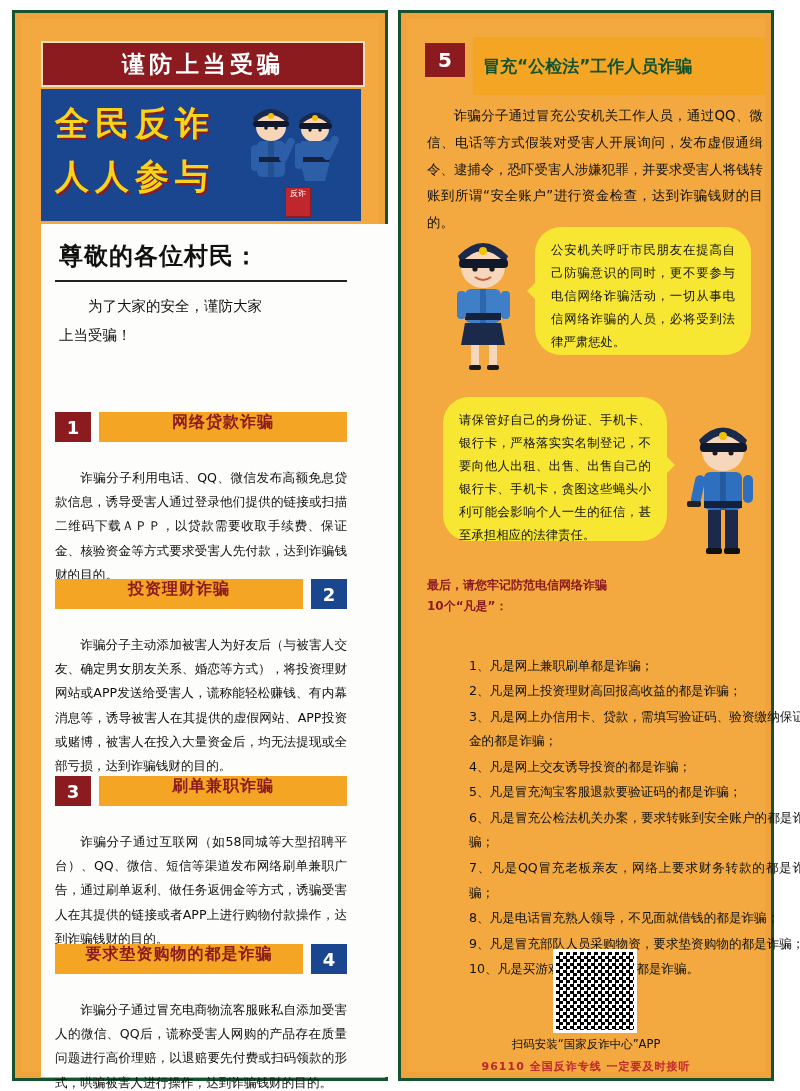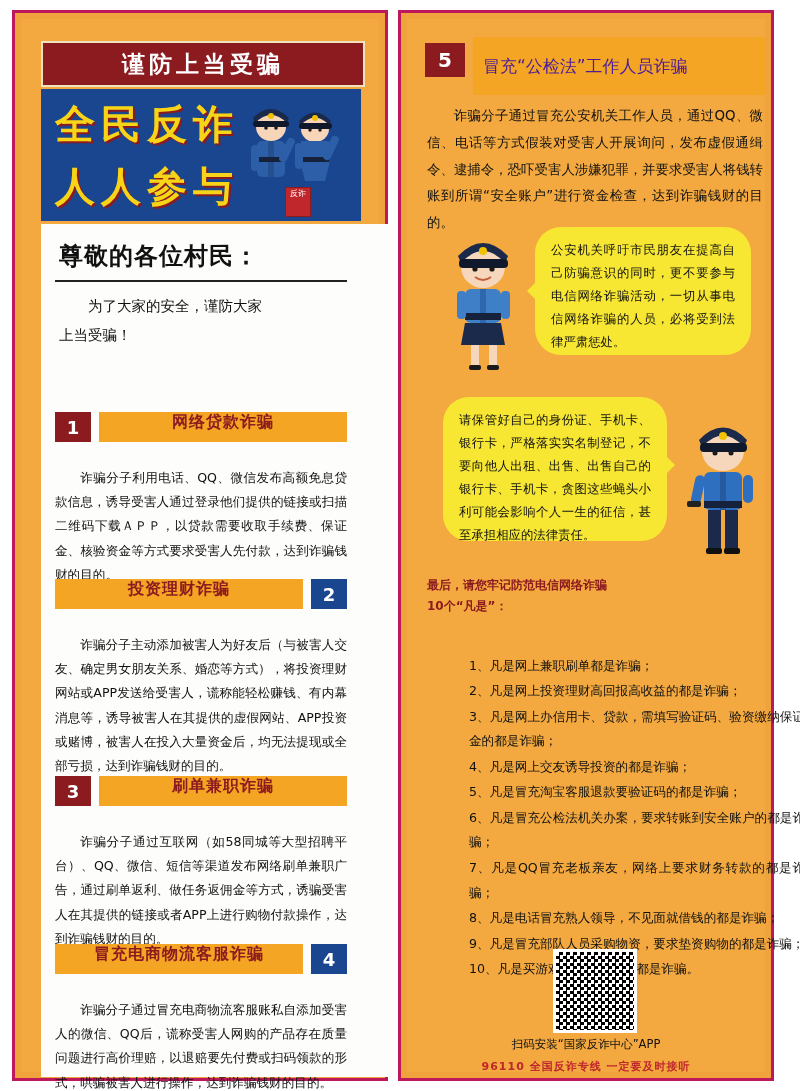--- a/index.html
+++ b/index.html
@@ -1,27 +1,27 @@
 <!DOCTYPE html>
 <html><head>
 <meta charset="utf-8">
 <style>
   html,body{margin:0;padding:0;background:#ffffff;}
   body{width:800px;height:1091px;font-family:"DejaVu Sans","Liberation Sans",sans-serif;}
   .page{position:relative;width:800px;height:1091px;background:#fff;display:flex;gap:0;}
-  .panel{position:relative;box-sizing:border-box;background:#f0a33c;border:3px solid #be185d;}
+  .panel{position:relative;box-sizing:border-box;background:#f0a33c;border:3px solid #14532d;}
   .panel-left{width:376px;height:1071px;margin:10px 5px 10px 12px;}
   .panel-right{width:376px;height:1071px;margin:10px 12px 10px 5px;}
   .inner{position:absolute;inset:6px;background:#f3a93f;}
 
   
   .hdr-band{position:absolute;left:20px;top:22px;width:320px;height:42px;background:#8c1b20;border:2px solid #f0e1c0;display:flex;align-items:center;justify-content:center;}
   .hdr-band span{color:#ffffff;font-size:23px;font-weight:bold;letter-spacing:4px;font-family:"DejaVu Sans",sans-serif;}
   .blue-box{position:absolute;left:20px;top:70px;width:320px;height:132px;background:#19468f;}
-  .blue-box .bigtext{position:absolute;left:14px;top:8px;color:#f7d417;font-size:40px;font-weight:bold;line-height:1.55;letter-spacing:6px;text-shadow:2px 2px 0 #8c1b20;font-family:Liberation Mono, monospace;}
+  .blue-box .bigtext{position:absolute;left:14px;top:8px;color:#f7d417;font-size:34px;font-weight:bold;line-height:1.55;letter-spacing:6px;text-shadow:2px 2px 0 #8c1b20;font-family:Liberation Sans, sans-serif;}
   .cops{position:absolute;right:8px;top:8px;width:120px;height:96px;}
   .seal{position:absolute;right:50px;bottom:4px;width:26px;height:30px;background:#c0272d;border:1px solid #8c1b20;color:#fff;font-size:8px;line-height:1.0;text-align:center;padding-top:2px;box-sizing:border-box;}
 
   .white-area{position:absolute;left:20px;top:205px;width:364px;height:853px;background:#fdfdfb;padding-left:12px;}
   .greeting{position:absolute;left:18px;top:16px;font-size:24px;color:#111;font-weight:bold;letter-spacing:1px;}
   .greet-rule{position:absolute;left:14px;top:56px;width:292px;height:2px;background:#222;}
   .intro{position:absolute;left:18px;top:68px;width:286px;font-size:14.5px;color:#111;line-height:2.0;}
   .intro .ind{display:block;text-indent:2em;}
 
   .sec{position:absolute;left:14px;width:292px;}
@@ -35,21 +35,21 @@
   
   .head-l .num{left:0;}
   .head-l .title-bar{left:44px;right:0;width:248px;}
   .head-r .num{right:0;}
   .head-r .title-bar{left:0;width:248px;}
 
   
   .r-head{position:absolute;left:18px;top:18px;width:340px;height:58px;}
   .r-num{position:absolute;left:0;top:6px;width:40px;height:34px;background:#8c1b20;color:#fff;font-size:20px;font-weight:bold;display:flex;align-items:center;justify-content:center;}
   .r-title{position:absolute;left:48px;top:0;width:292px;height:58px;background:#f5a524;display:flex;align-items:center;padding-left:10px;box-sizing:border-box;}
-  .r-title span{color:#4c1d95;font-size:17px;font-weight:normal;line-height:1.55;}
+  .r-title span{color:#14532d;font-size:17px;font-weight:bold;line-height:1.55;}
   .r-para{position:absolute;left:20px;top:84px;width:336px;font-size:13.4px;line-height:2.0;color:#111;text-indent:2em;text-align:justify;}
 
   .bubble{position:absolute;background:#f7e733;border-radius:26px;padding:12px 16px;box-sizing:border-box;font-size:12.4px;line-height:1.85;color:#111;text-align:justify;}
   .bubble:after{content:"";position:absolute;width:0;height:0;}
   .b1{left:128px;top:208px;width:216px;height:128px;}
   .b1:after{left:-22px;top:52px;border:12px solid transparent;border-right-color:#f7e733;border-left:14px solid transparent;}
   .b2{left:36px;top:378px;width:224px;height:144px;}
   .b2:after{right:-22px;top:56px;border:12px solid transparent;border-left-color:#f7e733;border-right:14px solid transparent;}
 
   .officer{position:absolute;}
@@ -149,21 +149,21 @@
               <span>刷单兼职诈骗</span>
             </div>
           </div>
           <div class="sec-body">诈骗分子通过互联网（如58同城等大型招聘平台）、QQ、微信、短信等渠道发布网络刷单兼职广告，通过刷单返利、做任务返佣金等方式，诱骗受害人在其提供的链接或者APP上进行购物付款操作，达到诈骗钱财的目的。</div>
         </div>
 
         <div class="sec" style="top:720px;">
           <div class="sec-head head-r">
             <div class="num blue">4</div>
             <div class="title-bar">
-              <span>冒充电商物流客服诈骗</span>
+              <span>要求垫资购物的都是诈骗</span>
             </div>
           </div>
           <div class="sec-body">诈骗分子通过冒充电商物流客服账私自添加受害人的微信、QQ后，谎称受害人网购的产品存在质量问题进行高价理赔，以退赔要先付费或扫码领款的形式，哄骗被害人进行操作，达到诈骗钱财的目的。</div>
         </div>
 
       </div>
     </div>
   </div>
 
   <div class="panel panel-right">

